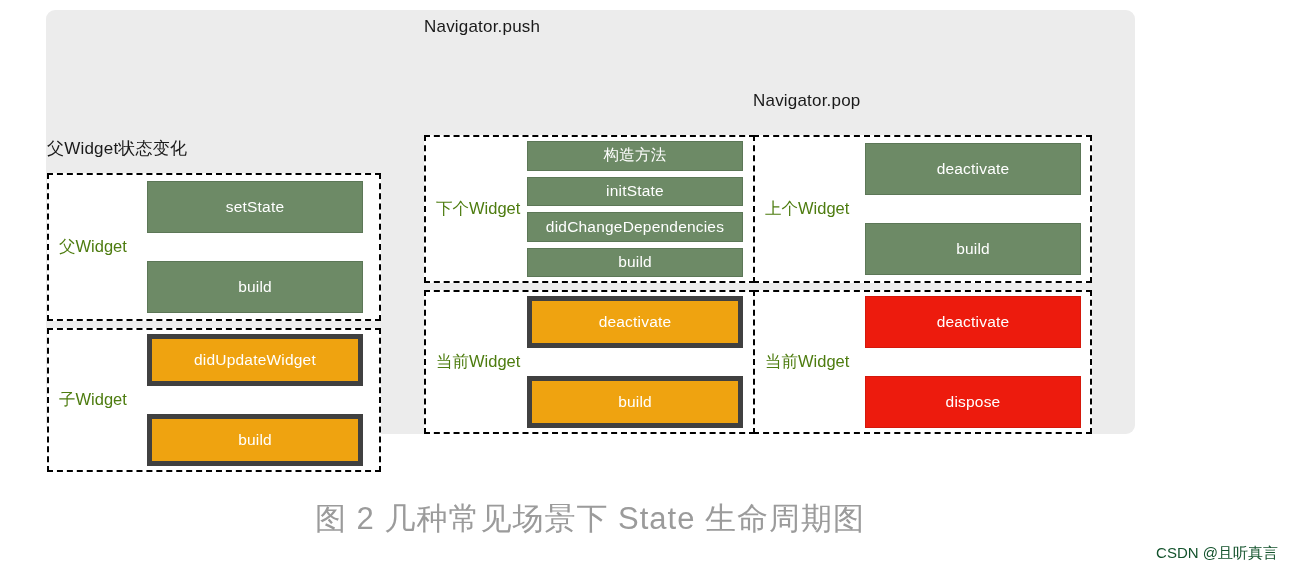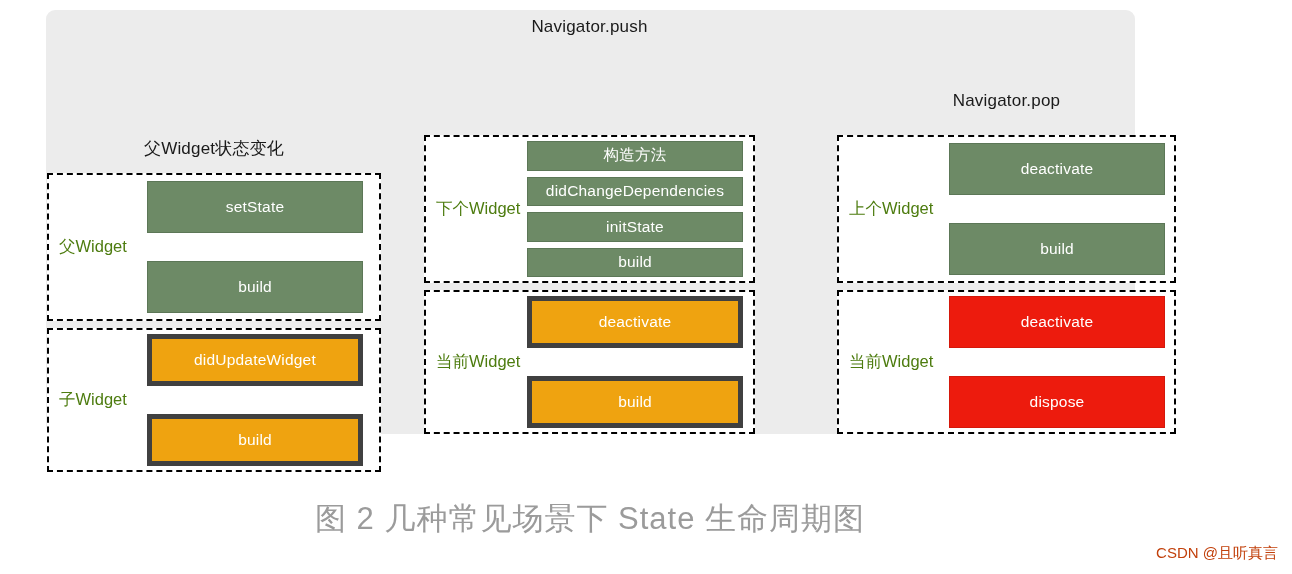--- a/index.html
+++ b/index.html
@@ -27,27 +27,27 @@
   }
 
   
   .column {
     position: absolute;
     top: 0;
     height: 424px;
   }
   #column-parent-state  { left: 1px;   width: 334px; margin-top: 38px; }
   #column-navigator-push{ left: 378px; width: 331px; }
-  #column-navigator-pop { left: 791px; width: 339px; }
+  #column-navigator-pop { left: 707px; width: 339px; }
 
   .column-title {
     position: absolute;
     left: 0;
     width: 100%;
-    text-align: center;
+    text-align: left;
     font-size: 17px;
     color: #1a1a1a;
     letter-spacing: .2px;
     white-space: nowrap;
   }
   #column-parent-state   .column-title { top: 89px; }
   #column-navigator-push .column-title { top: 7px;  }
   #column-navigator-pop  .column-title { top: 81px; }
 
   
@@ -122,21 +122,21 @@
     letter-spacing: 1px;
     white-space: nowrap;
   }
 
   
   #watermark {
     position: absolute;
     right: 14px;
     bottom: 11px;
     font-size: 15px;
-    color: #c2410c;
+    color: #14532d;
     white-space: nowrap;
   }
 </style>
 </head>
 <body>
 
 <div id="diagram-panel">
 
   <div class="column" id="column-parent-state">
     <div class="column-title">父Widget状态变化</div>
@@ -158,22 +158,22 @@
     </div>
   </div>
 
   <div class="column" id="column-navigator-push">
     <div class="column-title">Navigator.push</div>
 
     <div class="group-box top">
       <div class="group-label">下个Widget</div>
       <div class="bar-stack count-4">
         <div class="bar green">构造方法</div>
+        <div class="bar green">initState</div>
         <div class="bar green">didChangeDependencies</div>
-        <div class="bar green">initState</div>
         <div class="bar green">build</div>
       </div>
     </div>
 
     <div class="group-box bottom">
       <div class="group-label">当前Widget</div>
       <div class="bar-stack count-2">
         <div class="bar orange">deactivate</div>
         <div class="bar orange">build</div>
       </div>

